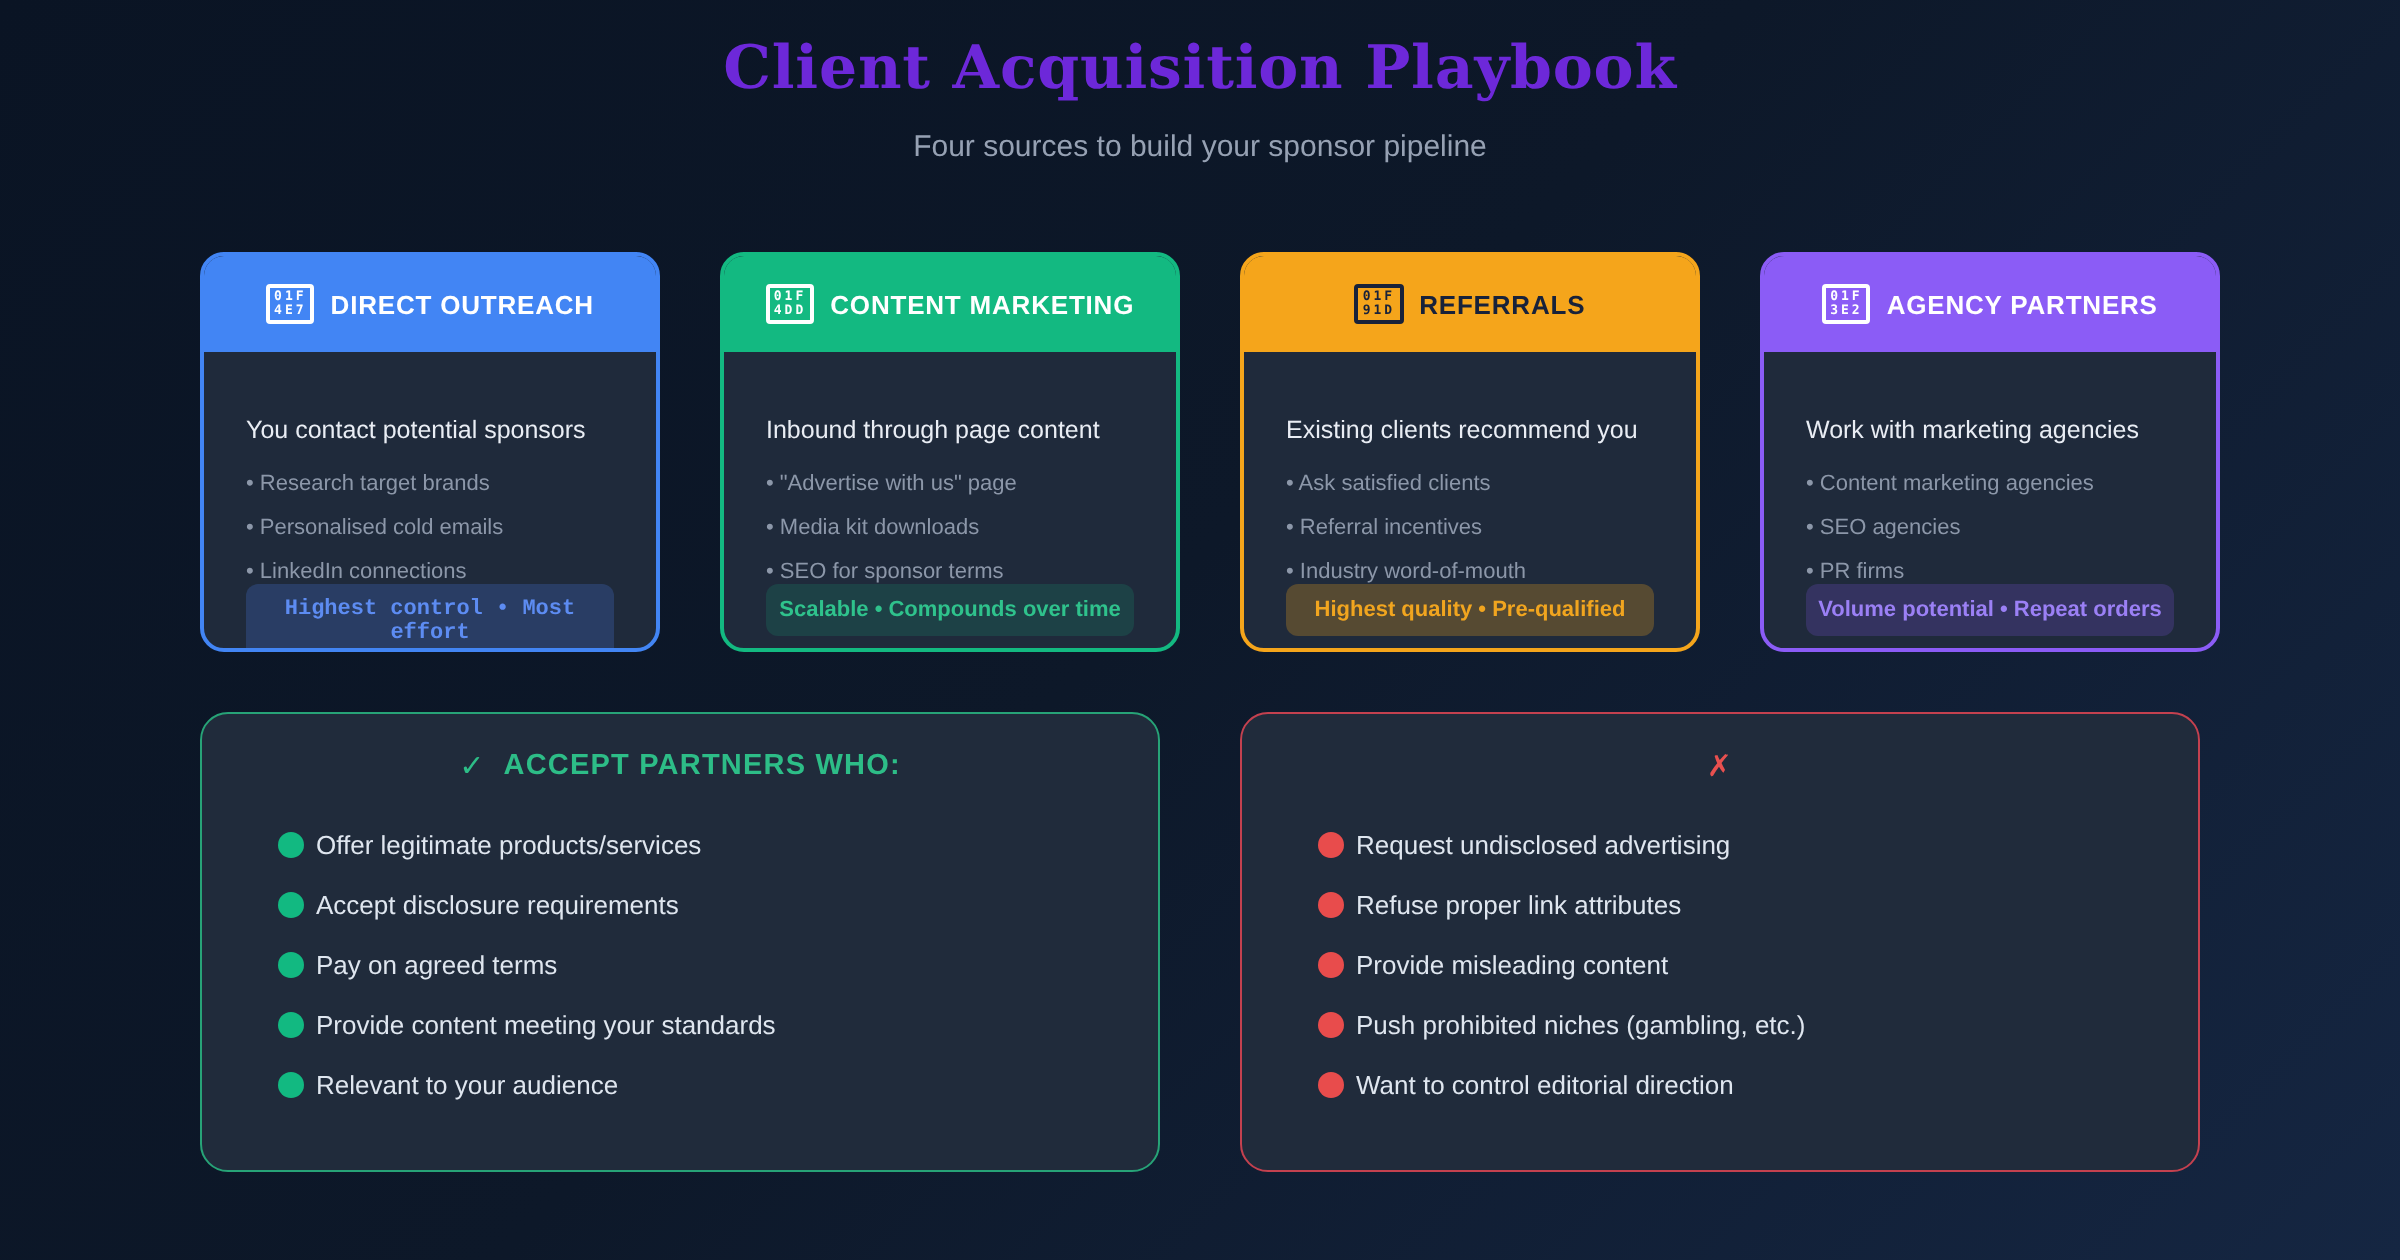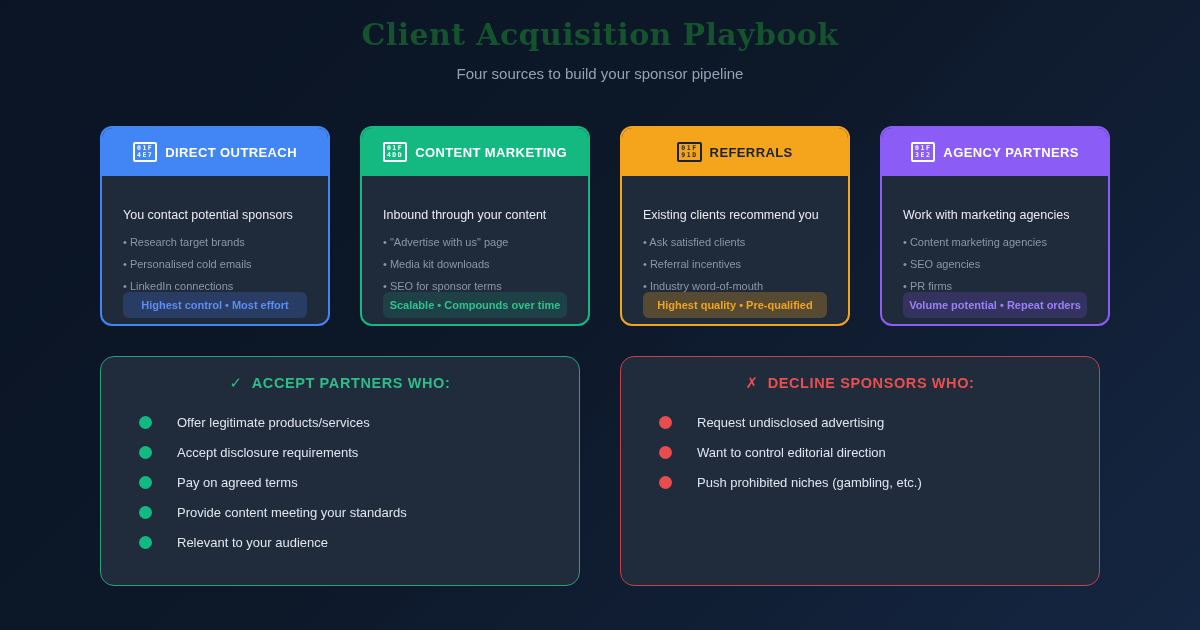--- a/index.html
+++ b/index.html
@@ -7,21 +7,21 @@
   body {
     background: linear-gradient(135deg, #0a1424 0%, #0d1829 48%, #152642 100%);
     font-family: "Liberation Sans", sans-serif;
   }
 
   
   .page-header { text-align:center; padding-top:17px; }
   .page-title {
     font-family: "DejaVu Serif", serif;
     font-size: 30px; font-weight: 700;
-    color: #14532d; letter-spacing: 0.4px;
+    color: #6d28d9; letter-spacing: 0.4px;
   }
   .page-subtitle { margin-top: 13px; font-size: 15px; color: #96a1b3; }
 
   
   .cards-row { display:flex; gap:30px; margin:44px 0 0 100px; width:1010px; }
   .card {
     width:230px; height:200px; display:flex; flex-direction:column;
     background:#1f2a3b; border:2px solid; border-radius:12px; overflow:hidden;
   }
   .card-header {
@@ -43,42 +43,42 @@
     letter-spacing:1.5px; line-height:7px; display:block;
   }
 
   .card-body { padding:13px 21px 14px; flex:1; display:flex; flex-direction:column;margin-top:12px; }
   .card-intro { font-size:12.5px; color:#e9edf4; margin:7px 0 4px; }
   .card-bullet { font-size:11px; color:#8c97a9; margin-top:10px; }
   .card-badge {
     margin-top:auto; border-radius:6px; text-align:center;
     padding:7px 4px; font-size:11px; font-weight:bold;
   }
-  .card--blue   .card-badge { background:rgba(77,133,244,0.22);  color:#5d8cf2; }
+  .card--blue   .card-badge { background:rgba(77,133,244,0.22);  color:#5d8cf2;font-family:Liberation Mono, monospace; }
   .card--green  .card-badge { background:rgba(19,185,129,0.16);  color:#2fc28c; }
   .card--amber  .card-badge { background:rgba(245,165,27,0.26);  color:#f1a51f; }
   .card--purple .card-badge { background:rgba(139,92,246,0.20);  color:#9b80f5; }
 
   
   .panels-row { display:flex; gap:40px; margin:30px 0 0 100px; }
   .panel {
     width:480px; height:230px; background:#202b3b;
     border:1.5px solid; border-radius:14px;
   }
   .panel--accept  { border-color:#27a377; }
   .panel--decline { border-color:#c4414f; }
   .panel-title {
     display:flex; align-items:center; justify-content:center; gap:9px;
     margin-top:17px; font-size:14.5px; font-weight:bold; letter-spacing:0.6px;
   }
   .panel--accept  .panel-title { color:#2dbd87; }
   .panel--decline .panel-title { color:#e8504f; }
   .panel-title .mark { font-weight:normal; font-size:15px; }
   .panel-list { margin:15px 0 0 38px; }
-  .panel-item { display:flex; align-items:center; gap:25px; height:30px; }
+  .panel-item { display:flex; align-items:center; gap:6px; height:30px; }
   .dot { width:13px; height:13px; border-radius:50%; flex:0 0 13px; }
   .panel--accept  .dot { background:#12b981; }
   .panel--decline .dot { background:#e84c4c; }
   .panel-item-text { font-size:13px; color:#dfe6ef; }
 </style>
 </head>
 <body>
 
 <div class="page-header">
   <div class="page-title">Client Acquisition Playbook</div>
@@ -106,21 +106,21 @@
 
   <div class="card card--green">
     <div class="card-header">
       <span class="tofu">
         <span>01F</span>
         <span>4DD</span>
       </span>
       <span>CONTENT MARKETING</span>
     </div>
     <div class="card-body">
-      <div class="card-intro">Inbound through your content</div>
+      <div class="card-intro">Inbound through page content</div>
       <div class="card-bullet">• "Advertise with us" page</div>
       <div class="card-bullet">• Media kit downloads</div>
       <div class="card-bullet">• SEO for sponsor terms</div>
       <div class="card-badge">Scalable • Compounds over time</div>
     </div>
   </div>
 
   <div class="card card--amber">
     <div class="card-header">
       <span class="tofu">
@@ -184,31 +184,38 @@
       <div class="panel-item">
         <span class="dot"></span>
         <span class="panel-item-text">Relevant to your audience</span>
       </div>
     </div>
   </div>
 
   <div class="panel panel--decline">
     <div class="panel-title">
       <span class="mark">✗</span>
-      <span>DECLINE SPONSORS WHO:</span>
     </div>
     <div class="panel-list">
       <div class="panel-item">
         <span class="dot"></span>
         <span class="panel-item-text">Request undisclosed advertising</span>
       </div>
       <div class="panel-item">
         <span class="dot"></span>
+        <span class="panel-item-text">Refuse proper link attributes</span>
+      </div>
+      <div class="panel-item">
+        <span class="dot"></span>
+        <span class="panel-item-text">Provide misleading content</span>
+      </div>
+      <div class="panel-item">
+        <span class="dot"></span>
+        <span class="panel-item-text">Push prohibited niches (gambling, etc.)</span>
+      </div>
+      <div class="panel-item">
+        <span class="dot"></span>
         <span class="panel-item-text">Want to control editorial direction</span>
       </div>
-      <div class="panel-item">
-        <span class="dot"></span>
-        <span class="panel-item-text">Push prohibited niches (gambling, etc.)</span>
-      </div>
     </div>
   </div>
 
 </div>
 
 </body></html>

